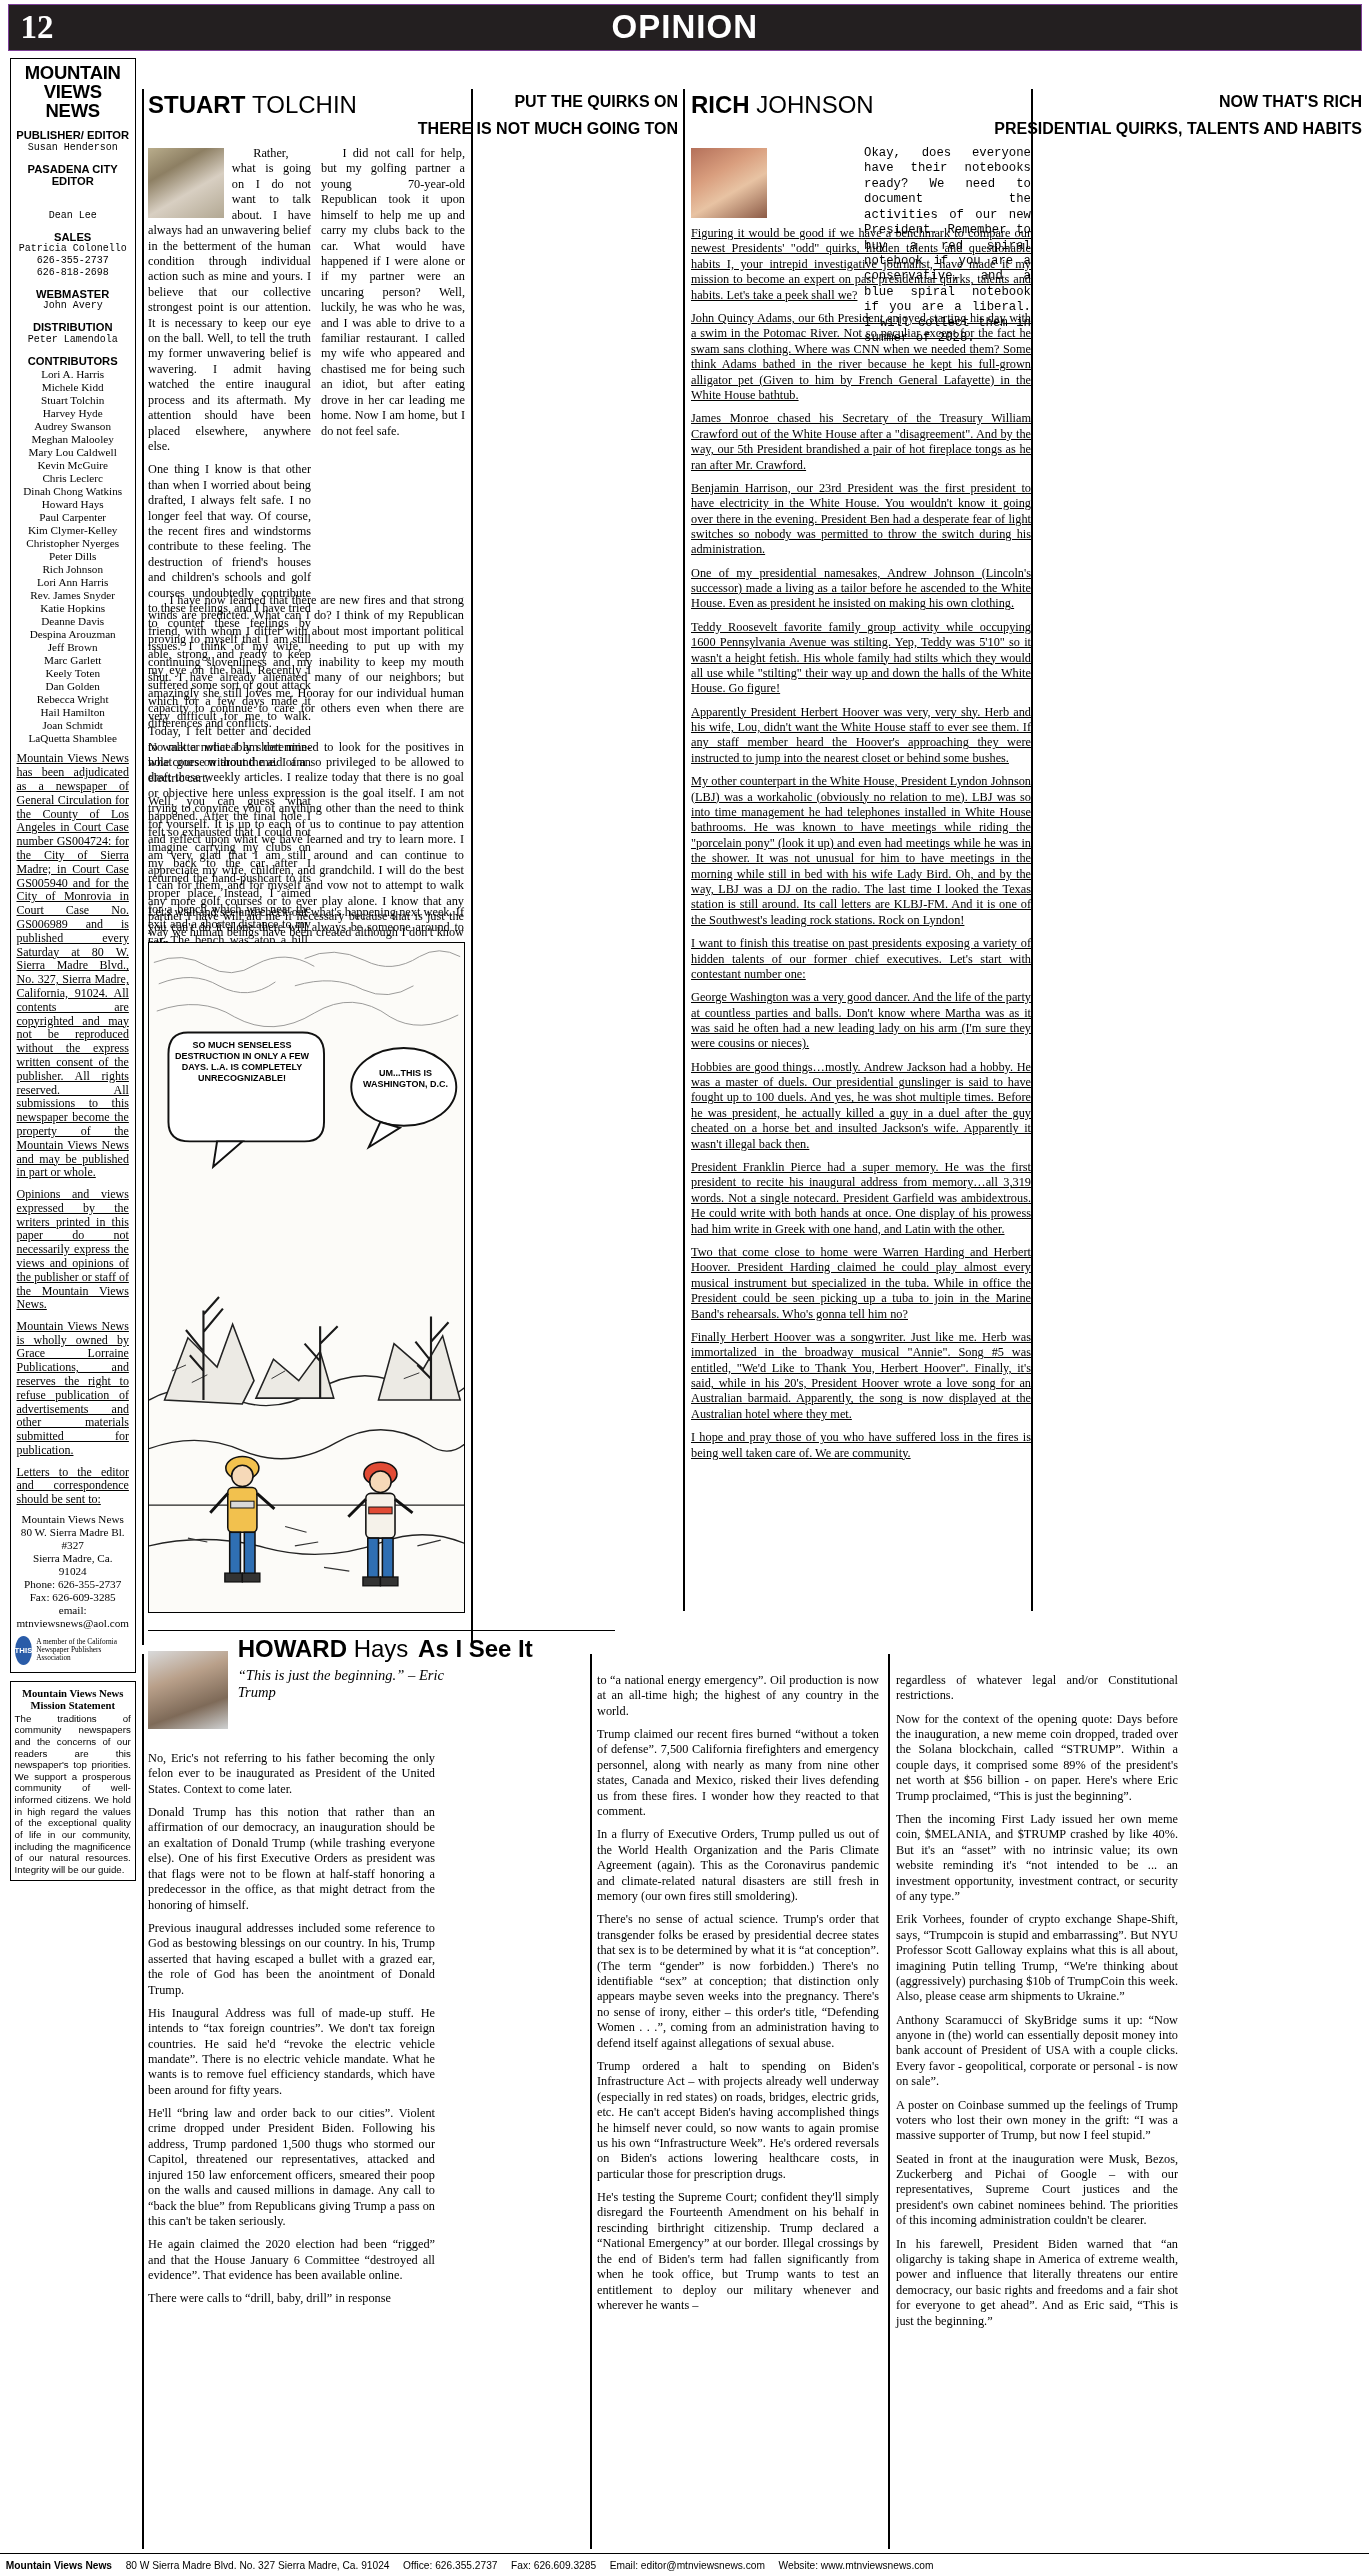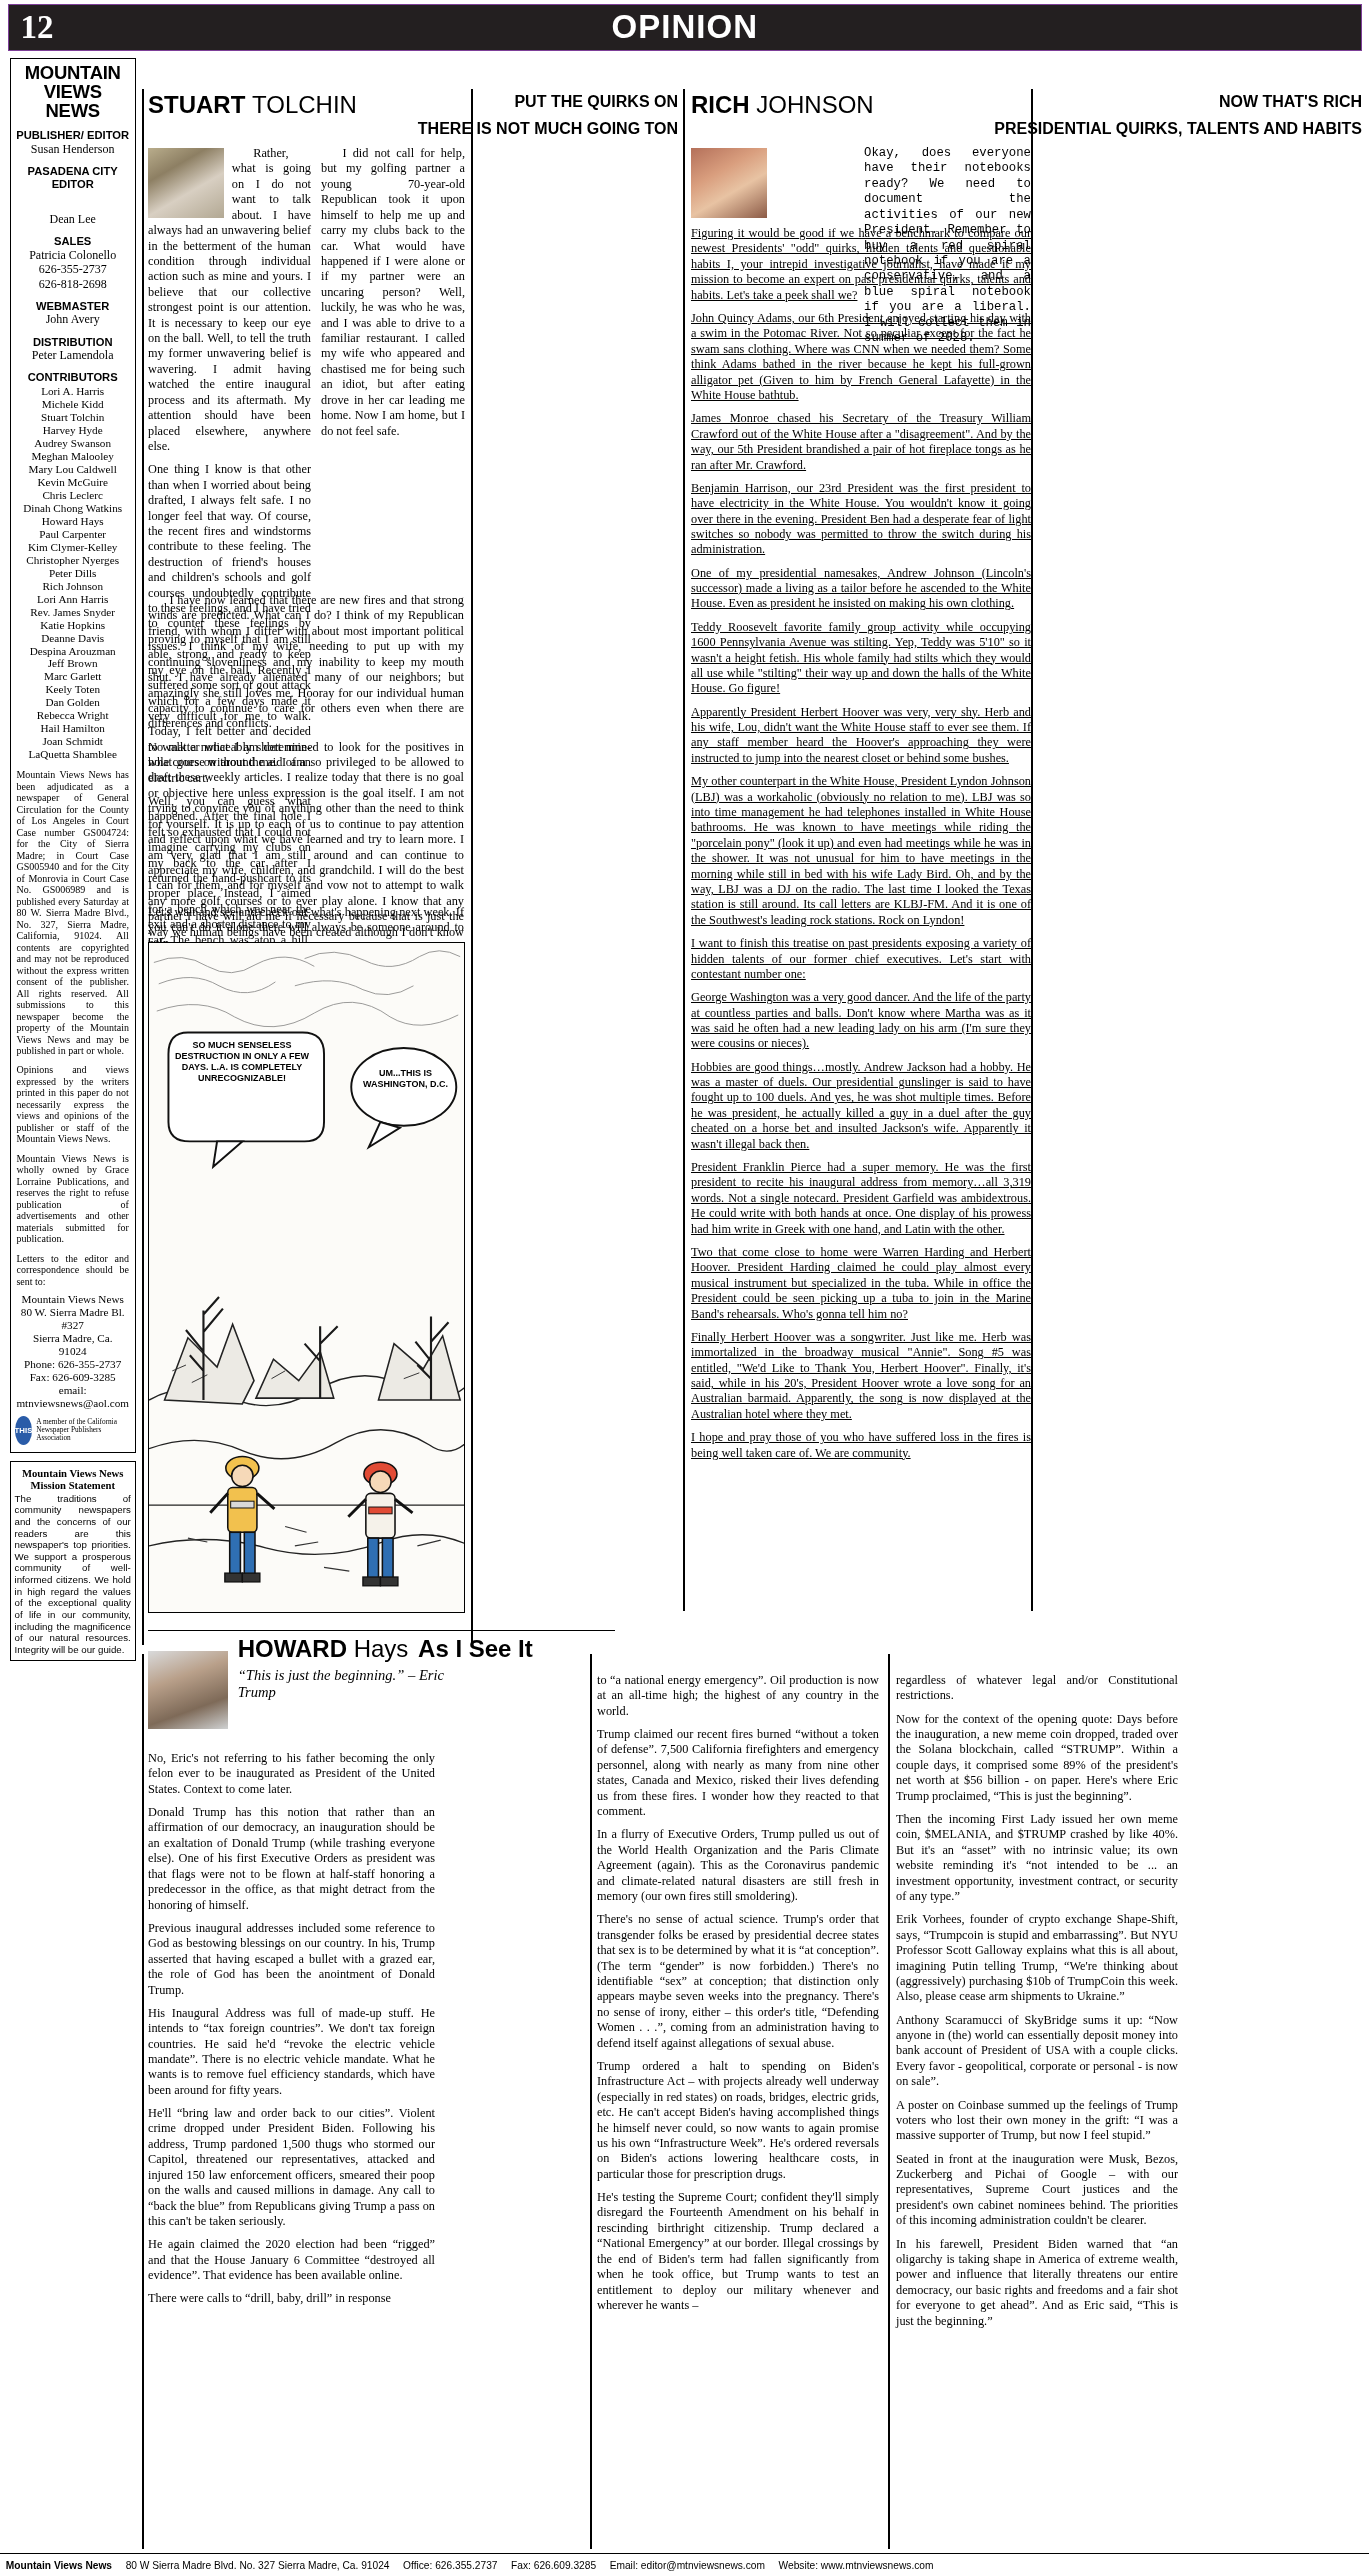--- a/index.html
+++ b/index.html
@@ -38,28 +38,28 @@
   }
   .mv-logo {
     font-family:"Liberation Sans", sans-serif; font-weight:bold;
     font-size:18.5px; line-height:1.02; letter-spacing:-0.3px;
   }
   .sb-head {
     font-family:"Liberation Sans", sans-serif; font-weight:bold;
     font-size:11.2px; margin-top:8.8px; line-height:1.12;
   }
   .sb-name {
-    font-family:Liberation Serif, serif; font-size:12px; line-height:1.2;text-align:center;
+    font-family:Liberation Mono, monospace; font-size:10px; line-height:1.2;text-align:center;
   }
   .sb-list { margin-top:1px; }
   .sb-list div { font-family:"Liberation Serif", serif; font-size:11.2px; line-height:1.16; }
 
   .sb-para {
-    font-family:"Liberation Serif", serif; font-size:10px;
-    line-height:1.15; text-align:justify; margin-top:7.8px; padding:0 1.9px;
+    font-family:"Liberation Serif", serif; font-size:12px;
+    line-height:1.15; text-align:justify; margin-top:7.8px; padding:0 1.9px;text-decoration:underline;
   }
   .sb-para.just { text-align:justify; }
 
   .ad-box {
     margin-top:7.8px; border:1.5px solid #000; padding:4.9px 3.9px;
     text-align:center;
   }
   .ad-title {
     font-family:"Liberation Serif", serif; font-weight:bold; font-size:10.7px;
     line-height:1.15;

